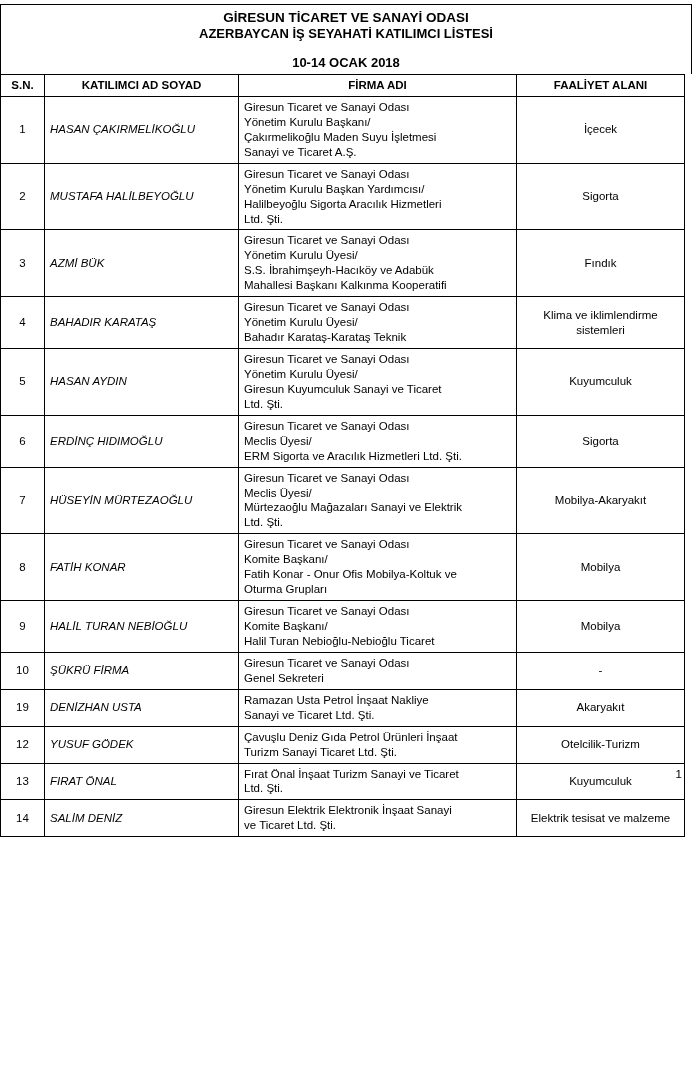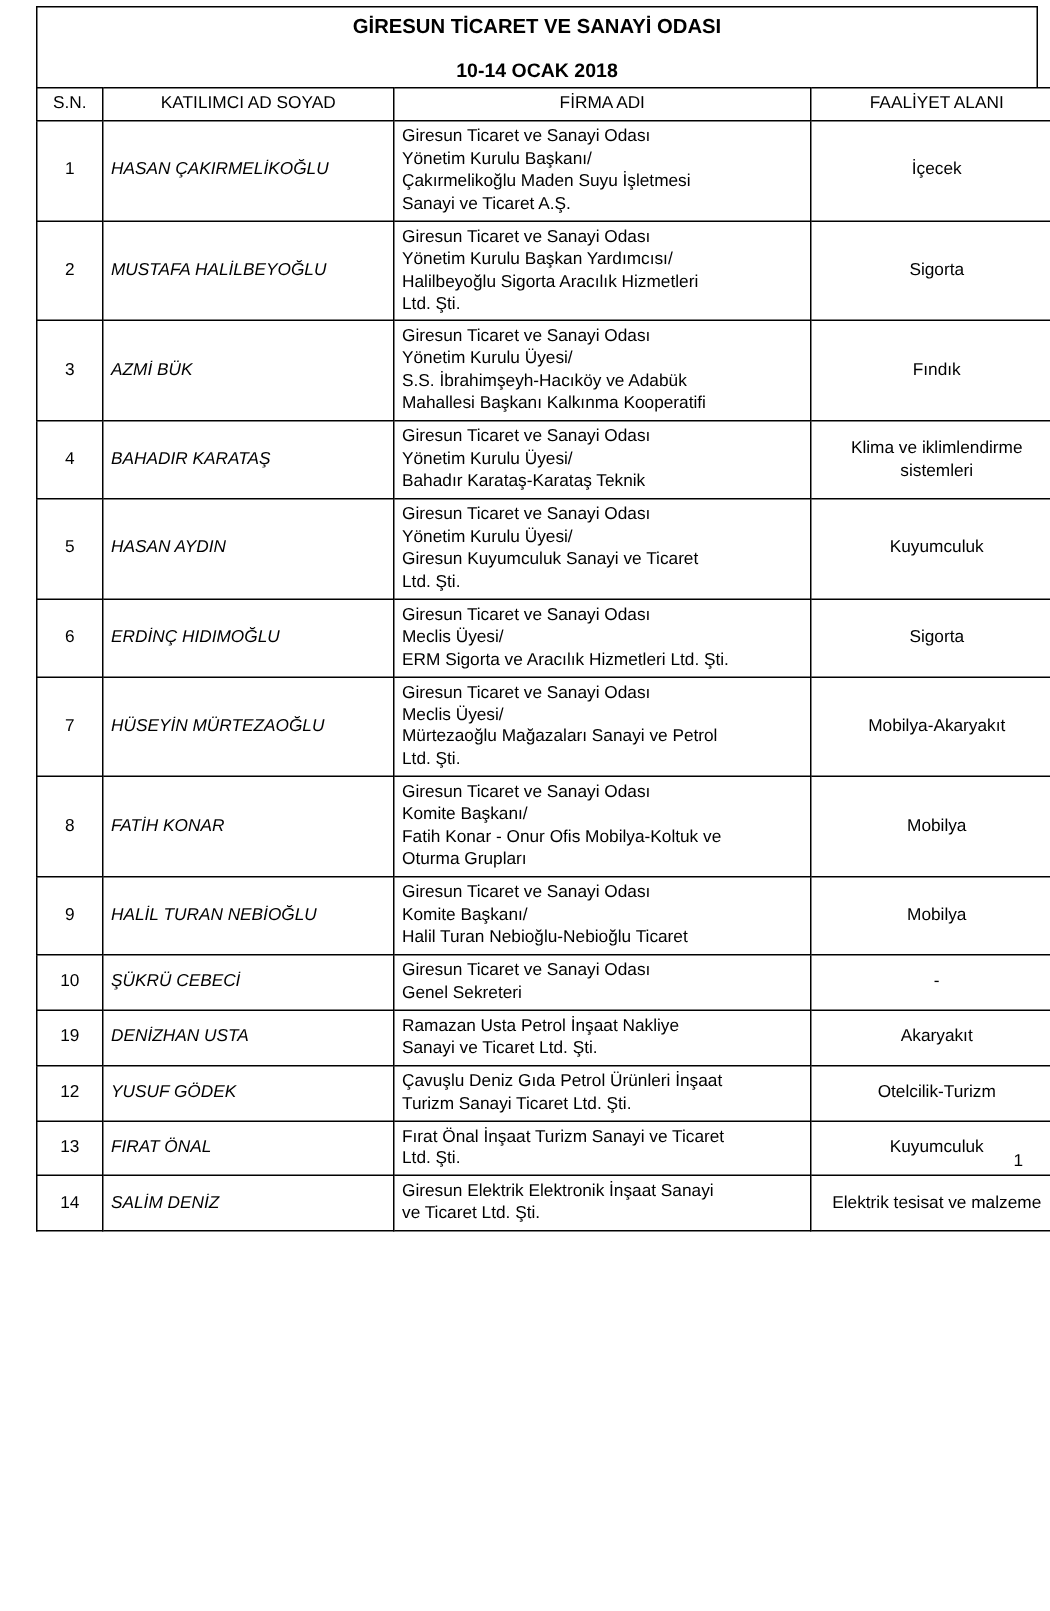--- a/index.html
+++ b/index.html
@@ -12,39 +12,39 @@
     height: 1074px;
     font-family: "Liberation Sans", sans-serif;
     color: #000000;
     position: relative;
     overflow: hidden;
   }
   .page {
     width: 700px;
     height: 802px;
     box-sizing: border-box;
-    padding: 4px 8px 0 24px;
+    padding: 4px 8px 0 0;
     position: relative;
   }
   table.doc {
     width: 684px;
     border-collapse: collapse;
     table-layout: fixed;
     border: 1.5px solid #000;
   }
   table.doc td, table.doc th {
     border: 1px solid #000;
     vertical-align: middle;
     padding: 3px 5px;
     font-size: 11.5px;
     line-height: 1.30;
   }
   
   thead th {
-    font-weight: normal;
+    font-weight: bold;
     font-size: 12.5px;
     padding: 4px 4px;
   }
   col.c-sn { width: 44px; }
   col.c-name { width: 194px; }
   col.c-firm { width: 278px; }
   col.c-area { width: 168px; }
 
   td.sn {
     text-align: center;
@@ -83,20 +83,21 @@
   .t3 { font-size: 13px; margin-top: 14px; }
   table.doc { border-top: none; }
 </style>
 </head>
 <body>
 
 <div class="page">
 
   <div class="title-block">
     <div class="t1">GİRESUN TİCARET VE SANAYİ ODASI</div>
+    <div class="t2">AZERBAYCAN İŞ SEYAHATİ KATILIMCI LİSTESİ</div>
     <div class="t3">10-14 OCAK 2018</div>
   </div>
 
   <table class="doc">
     <colgroup>
       <col class="c-sn">
         <col class="c-name">
         <col class="c-firm">
         <col class="c-area">
     </colgroup>
@@ -172,21 +173,21 @@
             <span class="line">ERM Sigorta ve Aracılık Hizmetleri Ltd. Şti.</span>
           </td>
           <td class="area">Sigorta</td>
         </tr>
         <tr>
           <td class="sn">7</td>
           <td class="name">HÜSEYİN MÜRTEZAOĞLU</td>
           <td class="firm">
             <span class="line">Giresun Ticaret ve Sanayi Odası</span>
             <span class="line">Meclis Üyesi/</span>
-            <span class="line">Mürtezaoğlu Mağazaları Sanayi ve Petrol</span>
+            <span class="line">Mürtezaoğlu Mağazaları Sanayi ve Elektrik</span>
             <span class="line">Ltd. Şti.</span>
           </td>
           <td class="area">Mobilya-Akaryakıt</td>
         </tr>
         <tr>
           <td class="sn">8</td>
           <td class="name">FATİH KONAR</td>
           <td class="firm">
             <span class="line">Giresun Ticaret ve Sanayi Odası</span>
             <span class="line">Komite Başkanı/</span>
@@ -200,21 +201,21 @@
           <td class="name">HALİL TURAN NEBİOĞLU</td>
           <td class="firm">
             <span class="line">Giresun Ticaret ve Sanayi Odası</span>
             <span class="line">Komite Başkanı/</span>
             <span class="line">Halil Turan Nebioğlu-Nebioğlu Ticaret</span>
           </td>
           <td class="area">Mobilya</td>
         </tr>
         <tr>
           <td class="sn">10</td>
-          <td class="name">ŞÜKRÜ CEBECİ</td>
+          <td class="name">ŞÜKRÜ FİRMA</td>
           <td class="firm">
             <span class="line">Giresun Ticaret ve Sanayi Odası</span>
             <span class="line">Genel Sekreteri</span>
           </td>
           <td class="area">-</td>
         </tr>
         <tr>
           <td class="sn">19</td>
           <td class="name">DENİZHAN USTA</td>
           <td class="firm">

